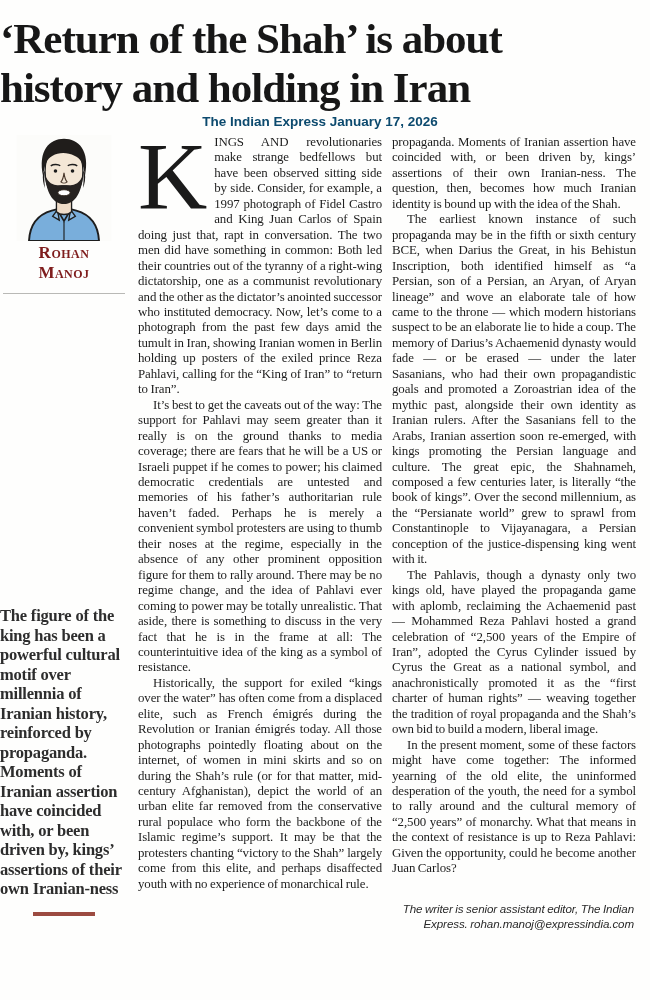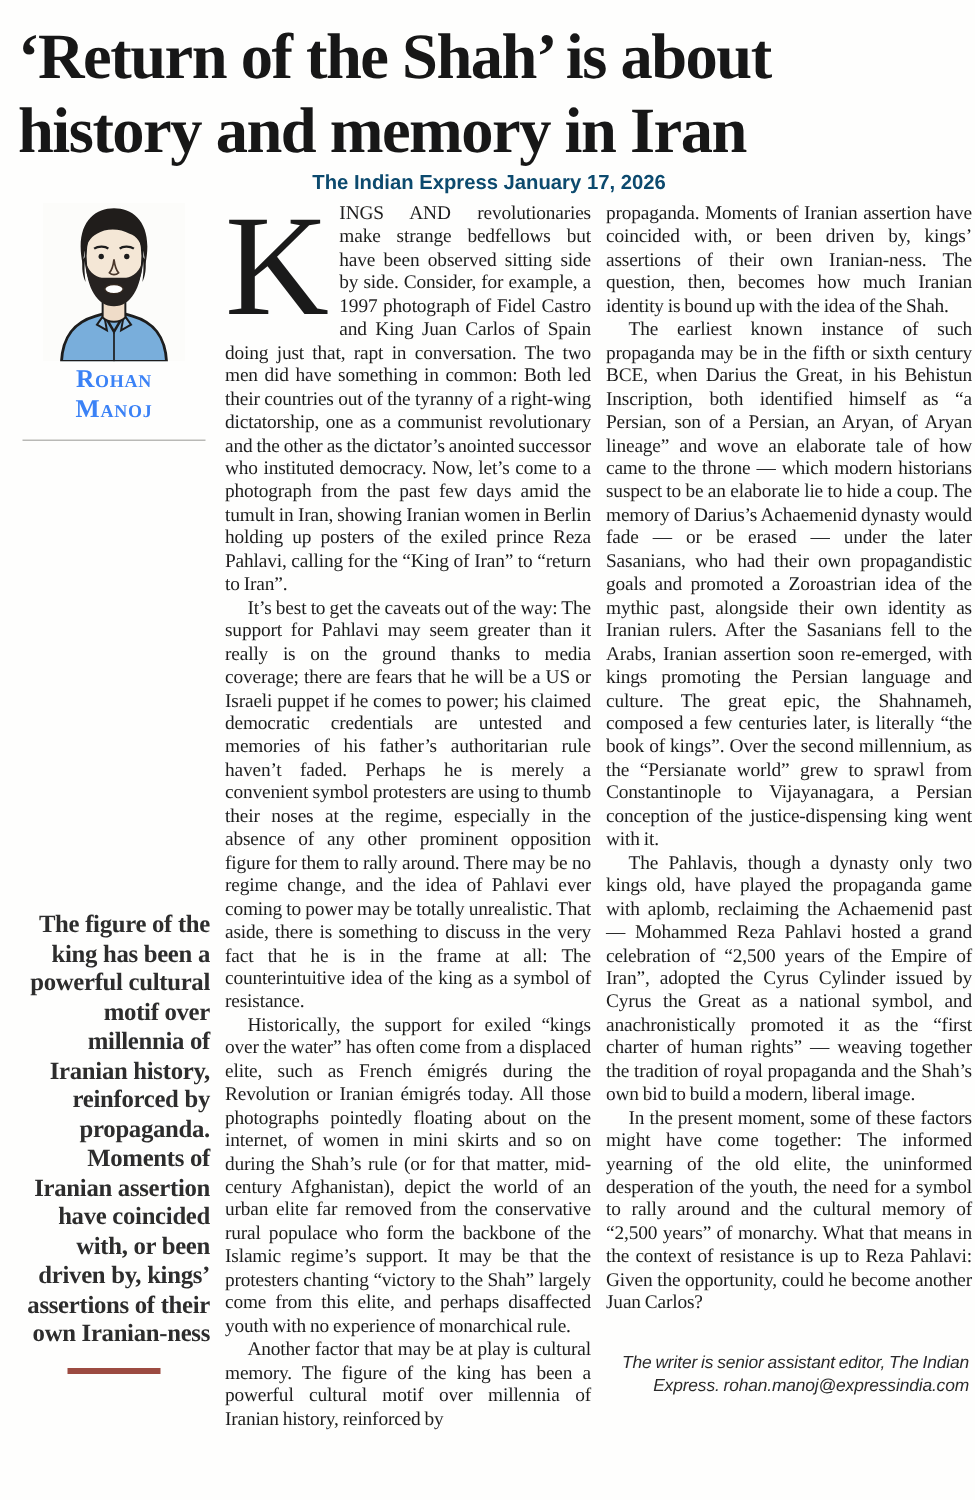--- a/index.html
+++ b/index.html
@@ -5,21 +5,21 @@
   * { margin: 0; padding: 0; box-sizing: border-box; }
   html, body { background: #e8e8e6; }
   body {
     width: 650px; height: 1000px; overflow: hidden;
     font-family: "Liberation Serif", "DejaVu Serif", serif;
     color: #1c1c1c;
     margin: 0 auto;
     background: #fefefd;
     position: relative;
   }
-  .page { padding: 14px 10px 0 12px; }
+  .page { padding: 14px 10px 0 0; }
 
   
   .headline {
     font-family: "Liberation Serif", serif;
     font-weight: 700;
     font-size: 43px;
     line-height: 49px;
     letter-spacing: -1px;
     color: #171717;
     white-space: nowrap;
@@ -46,33 +46,33 @@
   
   .author-block { text-align: center; }
   .portrait-wrap { width: 104px; height: 106px; margin: 0 auto; overflow: hidden; }
   .author-name {
     font-family: "Liberation Serif", serif;
     font-variant-caps: small-caps;
     font-weight: 700;
     font-size: 17px;
     line-height: 20px;
     letter-spacing: 0.5px;
-    color: #3b82f6;
+    color: #7f1d1d;
     width: 90px; margin: 2px auto 0 auto;
   }
   .author-rule {
     border: none; border-top: 1.5px solid #b9b9b6;
     width: 122px; margin: 10px auto 0 auto;
   }
   .pull-quote {
     margin-top: 312px;
     font-weight: 700;
     font-size: 16.5px;
     line-height: 19.5px;
-    text-align: right;
+    text-align: left;
     color: #2d2d2d;
     letter-spacing: -0.2px;
   }
   .pull-quote-rule {
     width: 62px; height: 4px;
     margin: 13px auto 0 auto;
     background: #9c4b41;
   }
 
   
@@ -107,21 +107,21 @@
     padding-right: 2px;
   }
 </style>
 </head>
 <body>
 
 <div class="page">
 
   <h1 class="headline">
     <div>‘Return of the Shah’ is about</div>
-    <div>history and memory in Iran</div>
+    <div>history and holding in Iran</div>
   </h1>
 
   <div class="dateline" style="color: #0c4a6e;">The Indian Express January 17, 2026</div>
 
   <div class="cols">
 
     <div class="left-rail">
       <div class="author-block">
         <div class="portrait-wrap">
           <svg viewBox="0 0 100 112" width="104" height="106" aria-hidden="true">
@@ -160,21 +160,20 @@
       </div>
 
       <div class="pull-quote">The figure of the king has been a powerful cultural motif over millennia of Iranian history, reinforced by propaganda. Moments of Iranian assertion have coincided with, or been driven by, kings’ assertions of their own Iranian-ness</div>
       <div class="pull-quote-rule" style="background: rgb(156, 75, 65);"></div>
     </div>
 
     <div class="body-col">
       <p><span class="drop-cap">K</span><span>INGS AND revolutionaries make strange bedfellows but have been observed sitting side by side. Consider, for example, a 1997 photograph of Fidel Castro and King Juan Carlos of Spain doing just that, rapt in conversation. The two men did have something in common: Both led their countries out of the tyranny of a right-wing dictatorship, one as a communist revolutionary and the other as the dictator’s anointed successor who instituted democracy. Now, let’s come to a photograph from the past few days amid the tumult in Iran, showing Iranian women in Berlin holding up posters of the exiled prince Reza Pahlavi, calling for the “King of Iran” to “return to Iran”.</span></p>
       <p>It’s best to get the caveats out of the way: The support for Pahlavi may seem greater than it really is on the ground thanks to media coverage; there are fears that he will be a US or Israeli puppet if he comes to power; his claimed democratic credentials are untested and memories of his father’s authoritarian rule haven’t faded. Perhaps he is merely a convenient symbol protesters are using to thumb their noses at the regime, especially in the absence of any other prominent opposition figure for them to rally around. There may be no regime change, and the idea of Pahlavi ever coming to power may be totally unrealistic. That aside, there is something to discuss in the very fact that he is in the frame at all: The counterintuitive idea of the king as a symbol of resistance.</p>
       <p>Historically, the support for exiled “kings over the water” has often come from a displaced elite, such as French émigrés during the Revolution or Iranian émigrés today. All those photographs pointedly floating about on the internet, of women in mini skirts and so on during the Shah’s rule (or for that matter, mid-century Afghanistan), depict the world of an urban elite far removed from the conservative rural populace who form the backbone of the Islamic regime’s support. It may be that the protesters chanting “victory to the Shah” largely come from this elite, and perhaps disaffected youth with no experience of monarchical rule.</p>
-      <p>Another factor that may be at play is cultural memory. The figure of the king has been a powerful cultural motif over millennia of Iranian history, reinforced by</p>
     </div>
 
     <div class="body-col">
       <p>propaganda. Moments of Iranian assertion have coincided with, or been driven by, kings’ assertions of their own Iranian-ness. The question, then, becomes how much Iranian identity is bound up with the idea of the Shah.</p>
       <p>The earliest known instance of such propaganda may be in the fifth or sixth century BCE, when Darius the Great, in his Behistun Inscription, both identified himself as “a Persian, son of a Persian, an Aryan, of Aryan lineage” and wove an elaborate tale of how came to the throne — which modern historians suspect to be an elaborate lie to hide a coup. The memory of Darius’s Achaemenid dynasty would fade — or be erased — under the later Sasanians, who had their own propagandistic goals and promoted a Zoroastrian idea of the mythic past, alongside their own identity as Iranian rulers. After the Sasanians fell to the Arabs, Iranian assertion soon re-emerged, with kings promoting the Persian language and culture. The great epic, the Shahnameh, composed a few centuries later, is literally “the book of kings”. Over the second millennium, as the “Persianate world” grew to sprawl from Constantinople to Vijayanagara, a Persian conception of the justice-dispensing king went with it.</p>
       <p>The Pahlavis, though a dynasty only two kings old, have played the propaganda game with aplomb, reclaiming the Achaemenid past — Mohammed Reza Pahlavi hosted a grand celebration of “2,500 years of the Empire of Iran”, adopted the Cyrus Cylinder issued by Cyrus the Great as a national symbol, and anachronistically promoted it as the “first charter of human rights” — weaving together the tradition of royal propaganda and the Shah’s own bid to build a modern, liberal image.</p>
       <p>In the present moment, some of these factors might have come together: The informed yearning of the old elite, the uninformed desperation of the youth, the need for a symbol to rally around and the cultural memory of “2,500 years” of monarchy. What that means in the context of resistance is up to Reza Pahlavi: Given the opportunity, could he become another Juan Carlos?</p>
       <div class="credit">The writer is senior assistant editor, The Indian Express. rohan.manoj@expressindia.com</div>
     </div>
 

